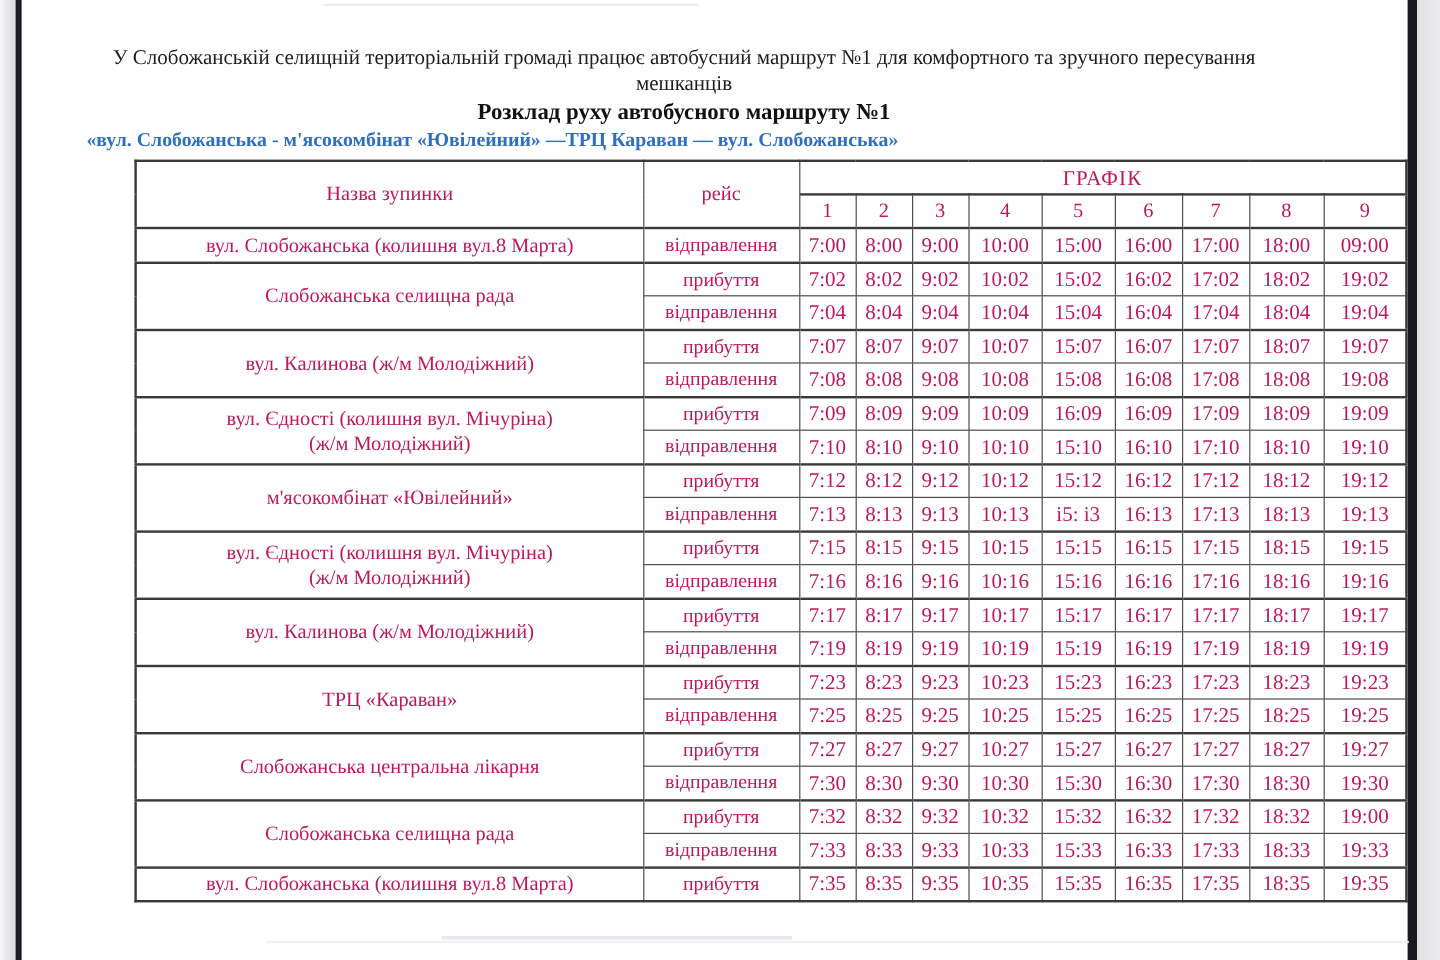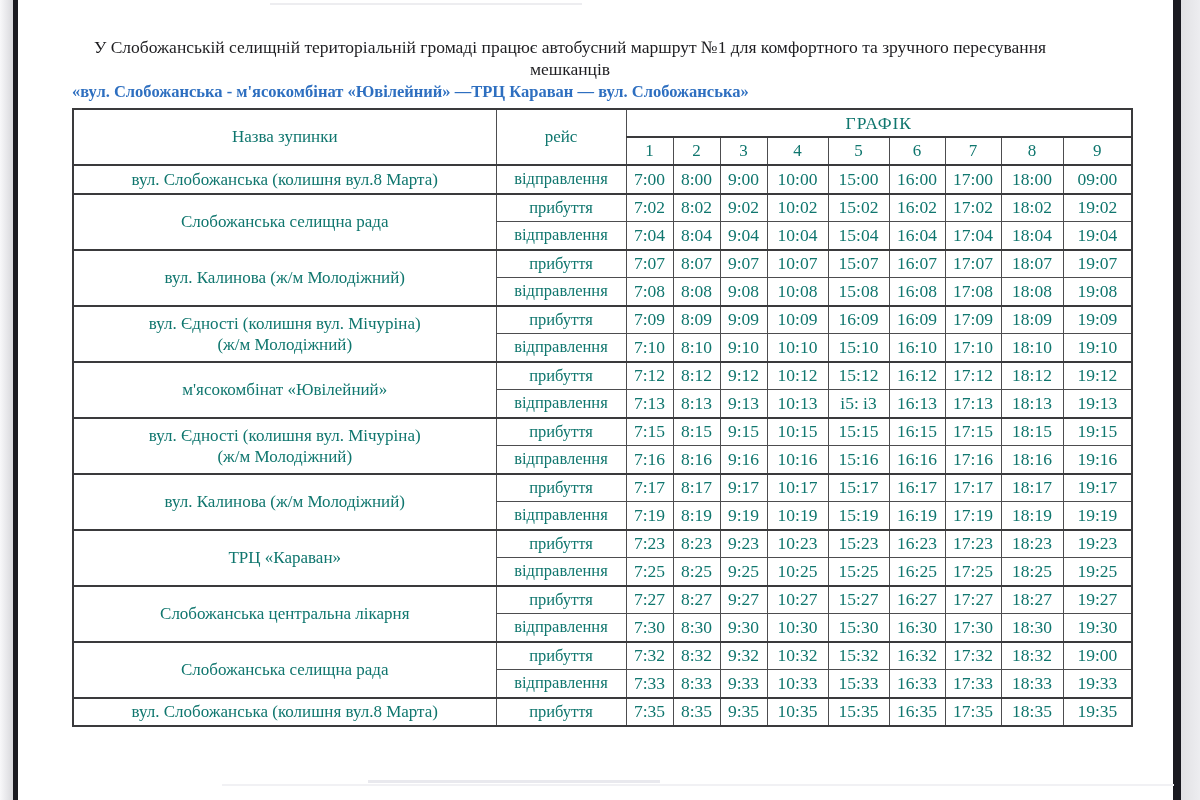--- a/index.html
+++ b/index.html
@@ -29,21 +29,21 @@
     text-align:center;font-size:19px;font-weight:bold;
     color:#111114;margin:3px 0 2px 0;
   }
   .route-line{
     text-align:left;font-size:16.5px;font-weight:bold;
     margin:2px 0 6px 0;
   }
 
   table.schedule{
     border-collapse:collapse;table-layout:fixed;width:1059px;
-    font-size:17px;color:#0f766e;
+    font-size:17px;color:#be185d;margin-left:40px;
   }
   table.schedule td{
     border:1px solid #4d4d4f;
     text-align:center;vertical-align:middle;
     padding:0 2px;overflow:hidden;white-space:nowrap;
   }
   table.schedule{border:2px solid #3a3a3c;}
   thead td{height:26px;font-size:17px;}
   thead tr.head-top td{border-bottom:1px solid #4d4d4f;}
   thead td.grafik{letter-spacing:1px;font-size:17.5px;}
@@ -66,20 +66,21 @@
 <div class="edge edge-right-grad"></div>
 <div class="artifact art-top"></div>
 <div class="artifact art-bottom-short"></div>
 <div class="artifact art-bottom-long"></div>
 
 <div class="doc">
   <div class="intro">
     <span>У Слобожанській селищній територіальній громаді працює автобусний маршрут №1 для комфортного та зручного пересування</span><br>
     <span>мешканців</span>
   </div>
+  <div class="doc-title">Розклад руху  автобусного маршруту №1</div>
   <div class="route-line" style="color: rgb(46, 111, 192);">«вул. Слобожанська - м'ясокомбінат «Ювілейний» —ТРЦ Караван — вул. Слобожанська»</div>
 
   <table class="schedule">
     <colgroup>
       <col style="width:423px">
         <col style="width:130px">
       <col style="width:47px">
         <col style="width:47px">
         <col style="width:47px">
       <col style="width:61px">

